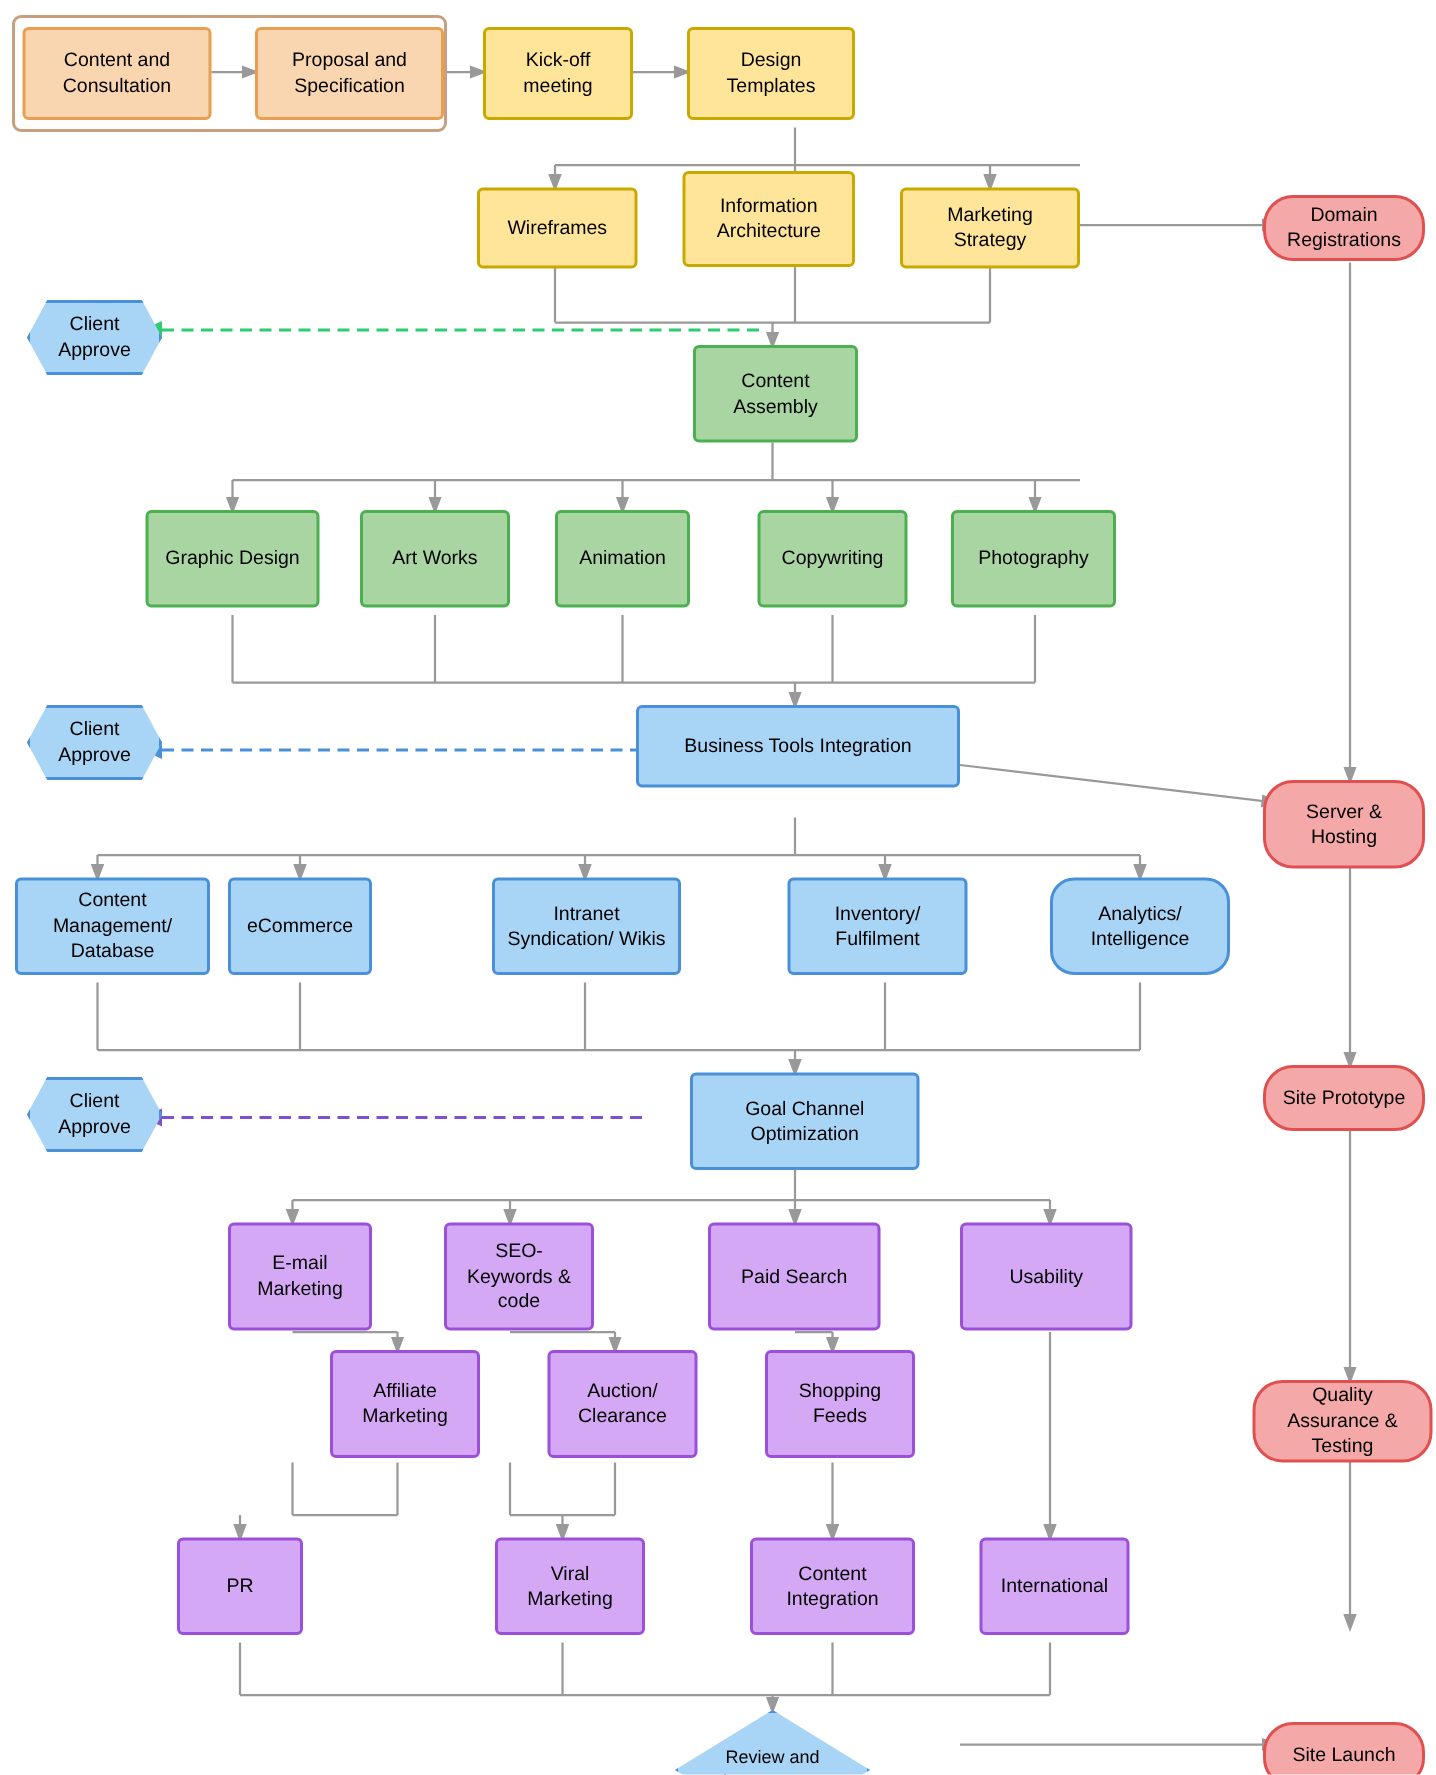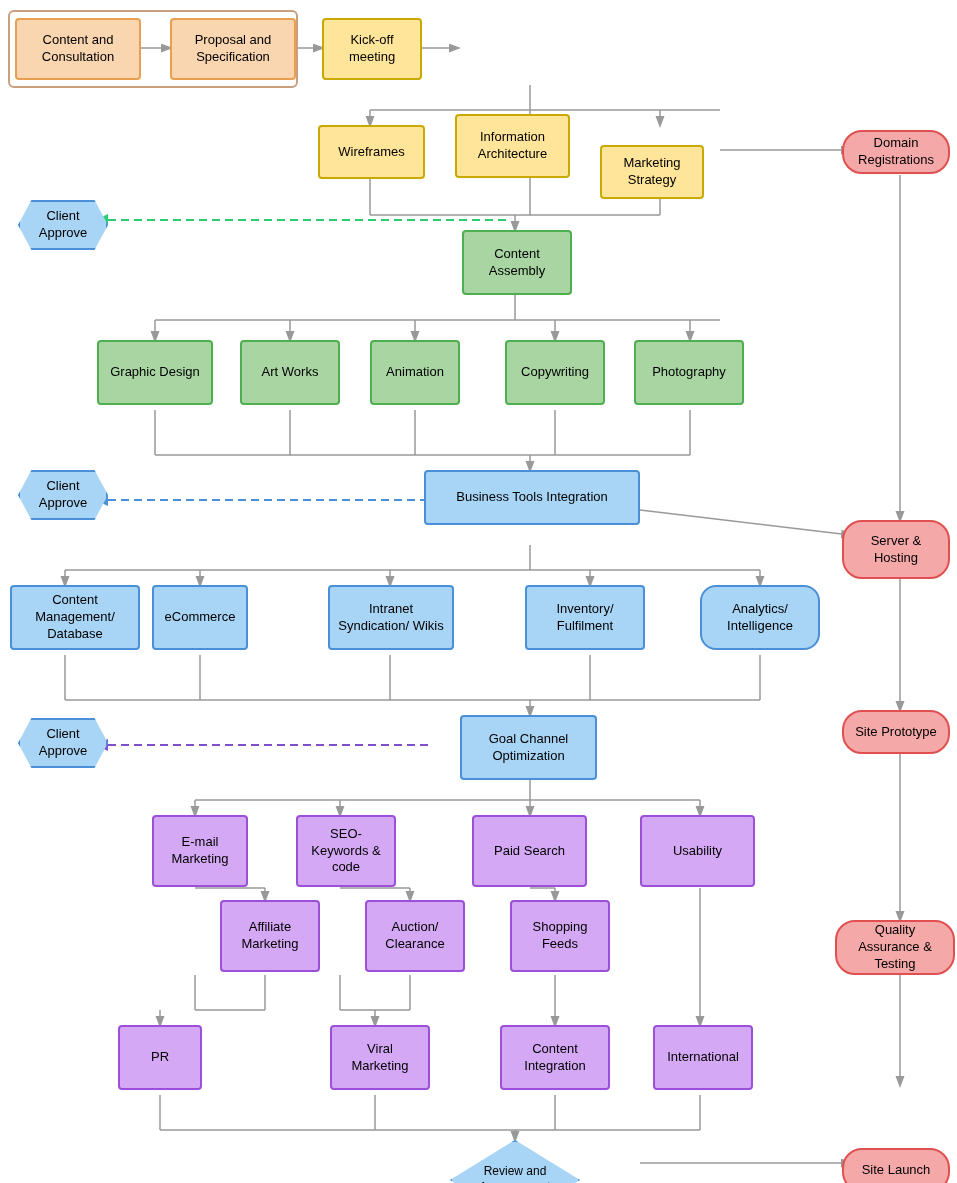--- a/index.html
+++ b/index.html
@@ -199,31 +199,35 @@
   <div class="node rect orange-rect" style="left:170px; top:18px; width:126px; height:62px;">
     <span>Proposal and
 Specification</span>
   </div>
 
   <div class="node rect yellow-rect" style="left:322px; top:18px; width:100px; height:62px;">
     <span>Kick-off
 meeting</span>
   </div>
 
+  <div class="node rect yellow-rect" style="left:458px; top:18px; width:112px; height:62px;">
+    <span>Design
+Templates</span>
+  </div>
 
   <div class="node rect yellow-rect" style="left:318px; top:125px; width:107px; height:54px;">
     <span>Wireframes</span>
   </div>
 
   <div class="node rect yellow-rect" style="left:455px; top:114px; width:115px; height:64px;">
     <span>Information
 Architecture</span>
   </div>
 
-  <div class="node rect yellow-rect" style="left:600px; top:125px; width:104px; height:54px;margin-top:20px;">
+  <div class="node rect yellow-rect" style="left:600px; top:125px; width:120px; height:54px;">
     <span>Marketing
 Strategy</span>
   </div>
 
   <div class="node pink-pill" style="left:842px; top:130px; width:108px; height:44px;">
     <span>Domain
 Registrations</span>
   </div>
 
   <div class="node hexagon" style="left:18px; top:200px; width:90px; height:50px;">
@@ -292,21 +296,21 @@
 
   <div class="node pink-pill" style="left:842px; top:520px; width:108px; height:59px;">
     <span>Server &amp; Hosting</span>
   </div>
 
   <div class="node hexagon" style="left:18px; top:718px; width:90px; height:50px;">
     <span>Client
 Approve</span>
   </div>
 
-  <div class="node rect blue-rect" style="left:460px; top:715px; width:137px; height:65px;text-align:center;">
+  <div class="node rect blue-rect" style="left:460px; top:715px; width:153px; height:65px;text-align:center;">
     <span>Goal Channel
 Optimization</span>
   </div>
 
   <div class="node rect purple-rect" style="left:152px; top:815px; width:96px; height:72px;">
     <span>E-mail
 Marketing</span>
   </div>
 
   <div class="node rect purple-rect" style="left:296px; top:815px; width:100px; height:72px;">

